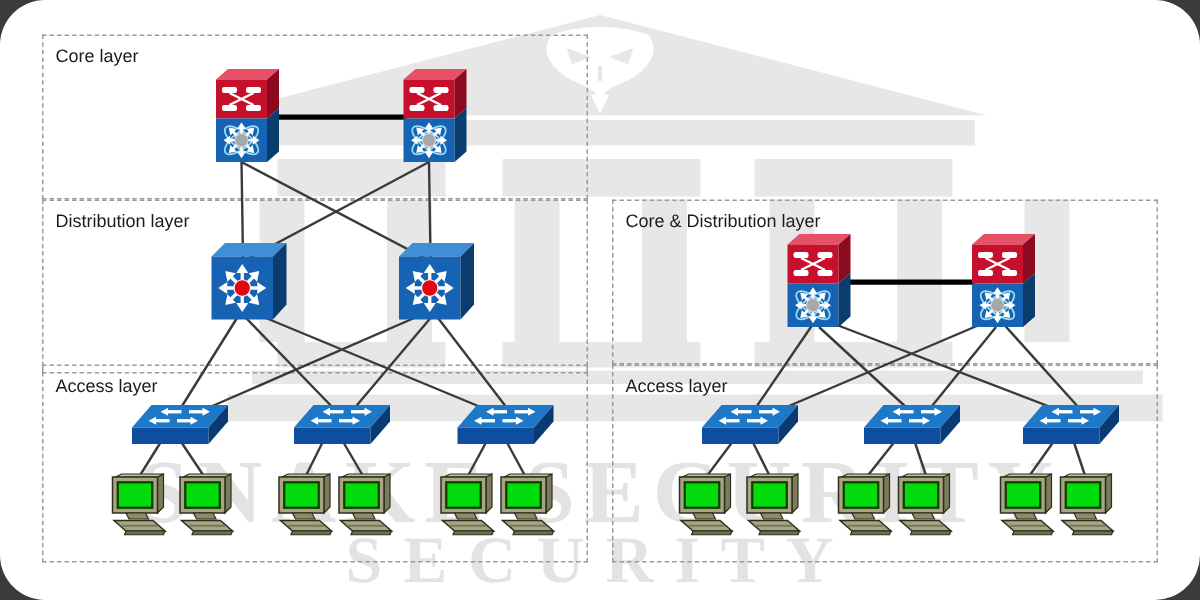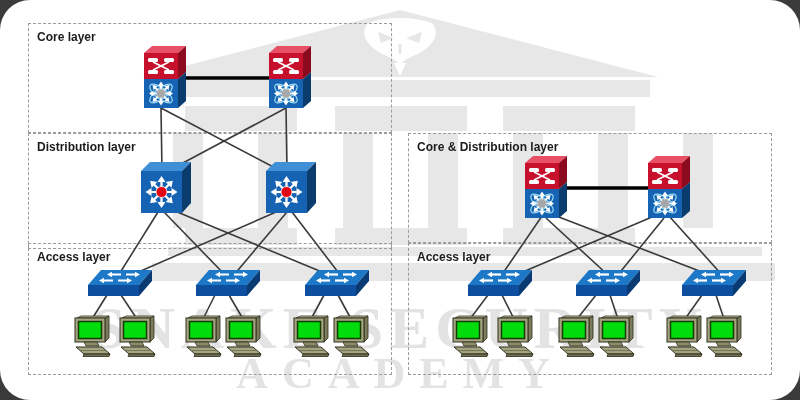--- a/index.html
+++ b/index.html
@@ -4,21 +4,21 @@
 <style>
   html,body{margin:0;padding:0;background:#3b3b3b;}
   .stage{position:relative;width:800px;height:400px;background:#ffffff;border-radius:30px;overflow:hidden;
          font-family:"Liberation Sans",sans-serif;}
   .layer-svg{position:absolute;left:0;top:0;}
   .wm-text{position:absolute;left:0;width:800px;text-align:center;color:#e3e3e3;
            font-family:"Liberation Serif",serif;font-weight:bold;z-index:1;white-space:nowrap;}
   .wm1{top:294px;font-size:60px;letter-spacing:6px;}
   .wm2{top:348px;font-size:44px;letter-spacing:14px;}
   .wm-building{z-index:1;}
-  .lbox{position:absolute;border:1px dashed #9b9b9b;z-index:2;box-sizing:border-box;font-weight:bold;}
+  .lbox{position:absolute;border:1px dashed #9b9b9b;z-index:2;box-sizing:border-box;}
   .lbox span{position:absolute;left:8px;top:6px;font-size:12px;color:#1c1c1c;}
   .net{z-index:3;}
 </style>
 </head>
 <body>
 
 <div class="stage">
 
   <svg class="layer-svg wm-building" width="800" height="400">
     <g fill="#e7e7e7">
@@ -43,21 +43,21 @@
     <g>
       <path d="M368,23 Q382,18 400,18 Q418,18 432,23 Q440,33 431,44 Q424,52 413,56 Q405,59 400,65 Q395,59 387,56 Q376,52 369,44 Q360,33 368,23 Z" fill="#ffffff"></path>
       <polygon points="378,32 394,38 381,43" fill="#e7e7e7"></polygon>
       <polygon points="422,32 406,38 419,43" fill="#e7e7e7"></polygon>
       <rect x="398.6" y="44" width="2.8" height="10" fill="#e7e7e7"></rect>
       <polygon points="394,63 406,63 400,76" fill="#ffffff"></polygon>
     </g>
   </svg>
 
   <div class="wm-text wm1">SNAKE SECURITY</div>
-  <div class="wm-text wm2">ACADEMY</div>
+  <div class="wm-text wm2">SECURITY</div>
 
   <div class="lbox" style="left:28px;top:23px;width:364px;height:110px;">
     <span>Core layer</span>
   </div>
   <div class="lbox" style="left:28px;top:133px;width:364px;height:116px;">
     <span>Distribution layer</span>
   </div>
   <div class="lbox" style="left:28px;top:243px;width:364px;height:132px;">
     <span>Access layer</span>
   </div>

